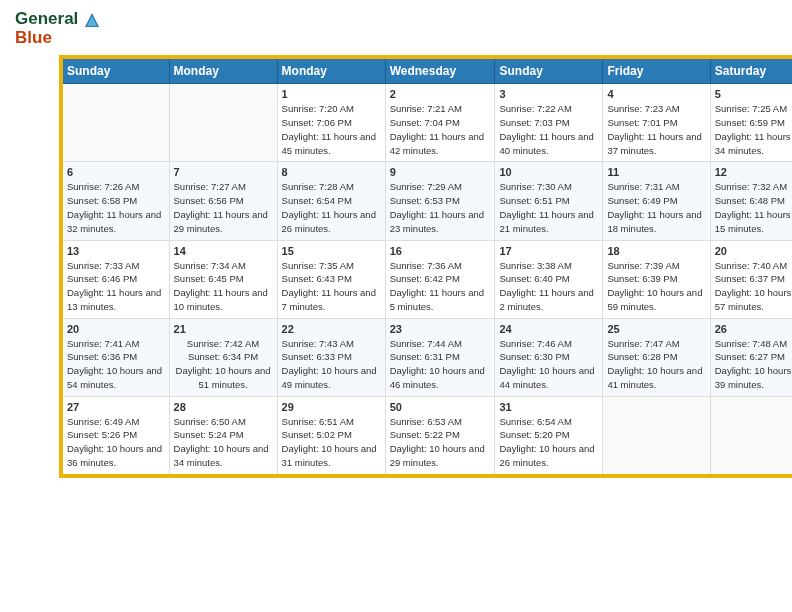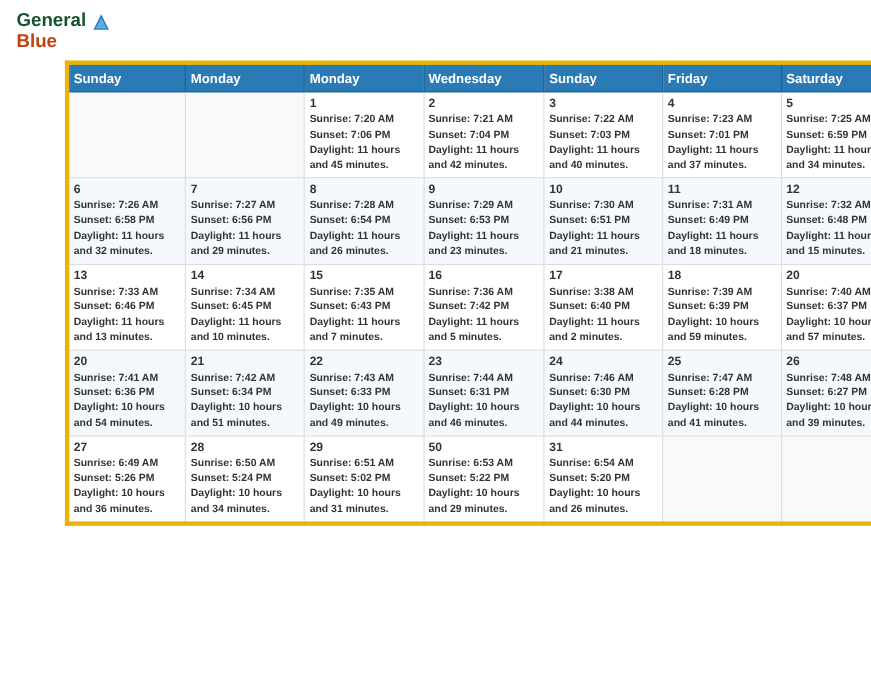--- a/index.html
+++ b/index.html
@@ -73,21 +73,20 @@
     }
     .day-num {
       font-size: 11px;
       font-weight: bold;
       display: block;
       margin-bottom: 2px;
     }
     .day-info {
       line-height: 1.45;
       font-size: 9.5px;
-      font-weight: bold;
     }
     .empty-cell {
       background: #f9f9f9 !important;
     }
   </style>
 </head>
 <body>
 
 <div class="page">
   <div class="header">
@@ -214,21 +213,21 @@
           </td>
           <td>
             <span class="day-num">15</span>
             <div class="day-info" style="white-space: pre-wrap;">Sunrise: 7:35 AM
 Sunset: 6:43 PM
 Daylight: 11 hours and 7 minutes.</div>
           </td>
           <td>
             <span class="day-num">16</span>
             <div class="day-info" style="white-space: pre-wrap;">Sunrise: 7:36 AM
-Sunset: 7:42 PM
+Sunset: 6:42 PM
 Daylight: 11 hours and 5 minutes.</div>
           </td>
           <td>
             <span class="day-num">17</span>
             <div class="day-info" style="white-space: pre-wrap;">Sunrise: 3:38 AM
 Sunset: 6:40 PM
 Daylight: 11 hours and 2 minutes.</div>
           </td>
           <td>
             <span class="day-num">18</span>
@@ -245,21 +244,21 @@
         </tr>
         <tr>
           <td>
             <span class="day-num">20</span>
             <div class="day-info" style="white-space: pre-wrap;">Sunrise: 7:41 AM
 Sunset: 6:36 PM
 Daylight: 10 hours and 54 minutes.</div>
           </td>
           <td>
             <span class="day-num">21</span>
-            <div class="day-info" style="white-space: pre-wrap;">Sunrise: 7:42 AM
+            <div class="day-info" style="white-space: pre-wrap; text-align: center;">Sunrise: 7:42 AM
 Sunset: 6:34 PM
 Daylight: 10 hours and 51 minutes.</div>
           </td>
           <td>
             <span class="day-num">22</span>
             <div class="day-info" style="white-space: pre-wrap;">Sunrise: 7:43 AM
 Sunset: 6:33 PM
 Daylight: 10 hours and 49 minutes.</div>
           </td>
           <td>

